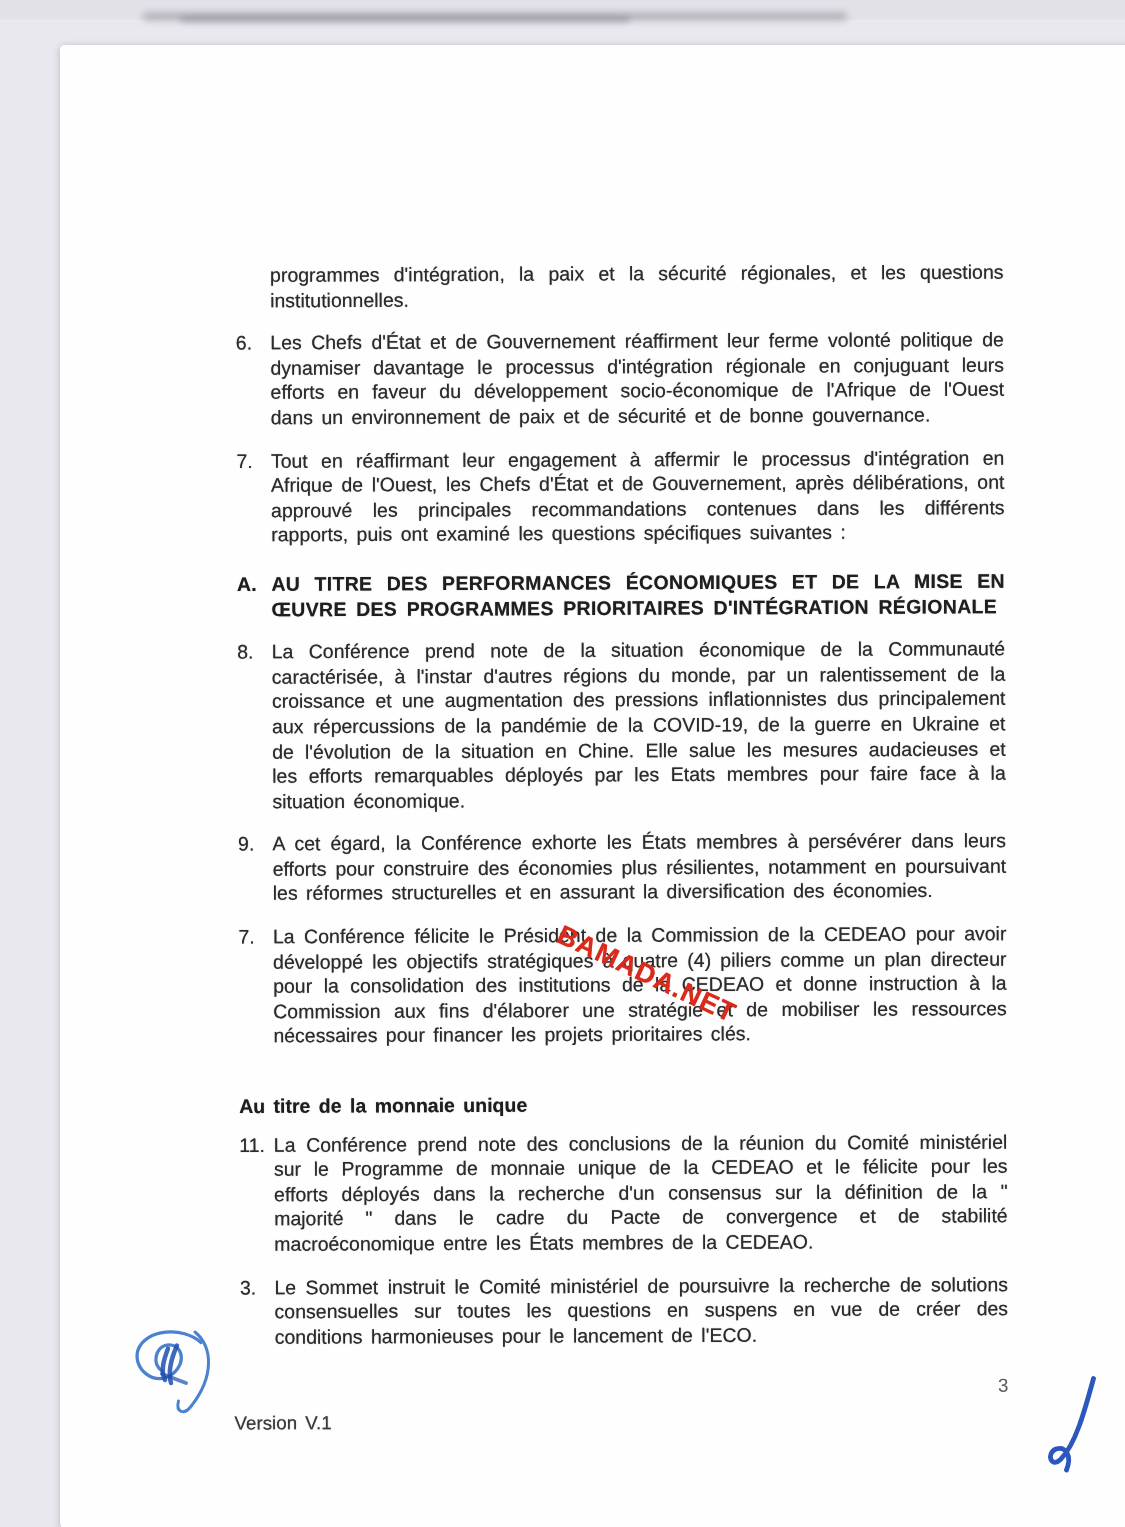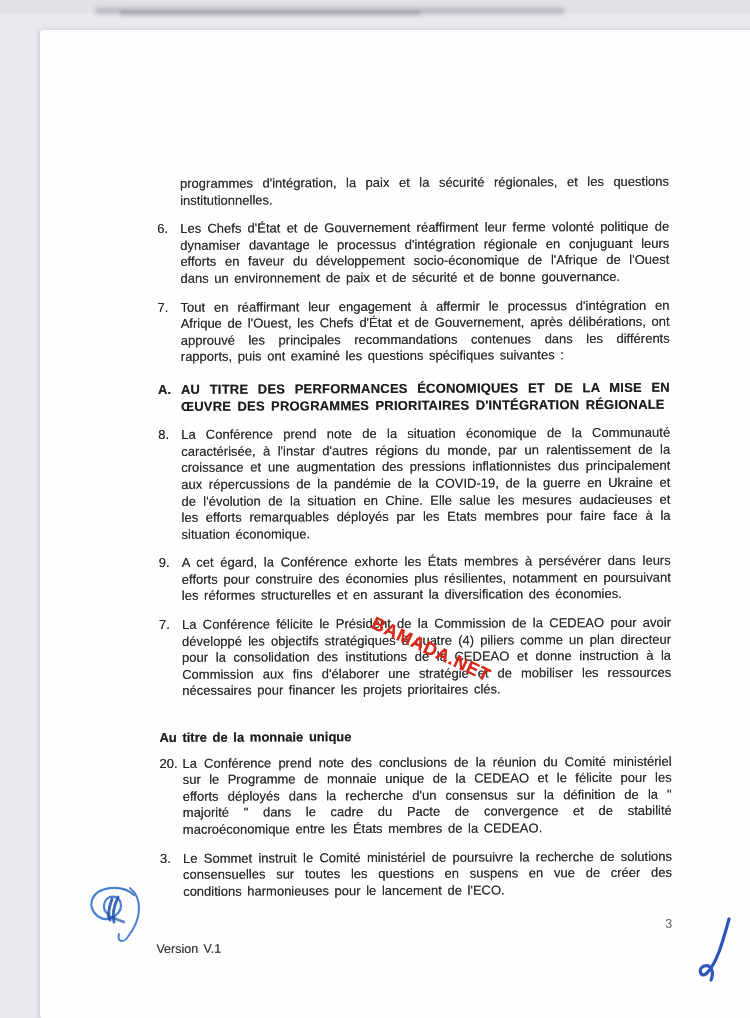--- a/index.html
+++ b/index.html
@@ -103,21 +103,21 @@
     </div>
 
     <div class="item">
       <span class="num">7.</span>
       <span class="txt">La Conférence félicite le Président de la Commission de la CEDEAO pour avoir développé les objectifs stratégiques à quatre (4) piliers comme un plan directeur pour la consolidation des institutions de la CEDEAO et donne instruction à la Commission aux fins d'élaborer une stratégie et de mobiliser les ressources nécessaires pour financer les projets prioritaires clés.</span>
     </div>
 
     <h3 class="sub-heading">Au titre de la monnaie unique</h3>
 
     <div class="item after-sub">
-      <span class="num">20.</span>
+      <span class="num">11.</span>
       <span class="txt">La Conférence prend note des conclusions de la réunion du Comité ministériel sur le Programme de monnaie unique de la CEDEAO et le félicite pour les efforts déployés dans la recherche d'un consensus sur la définition de la " majorité " dans le cadre du Pacte de convergence et de stabilité macroéconomique entre les États membres de la CEDEAO.</span>
     </div>
 
     <div class="item">
       <span class="num">3.</span>
       <span class="txt">Le Sommet instruit le Comité ministériel de poursuivre la recherche de solutions consensuelles sur toutes les questions en suspens en vue de créer des conditions harmonieuses pour le lancement de l'ECO.</span>
     </div>
 
     <div class="page-number">3</div>
     <div class="version-label">Version V.1</div>

